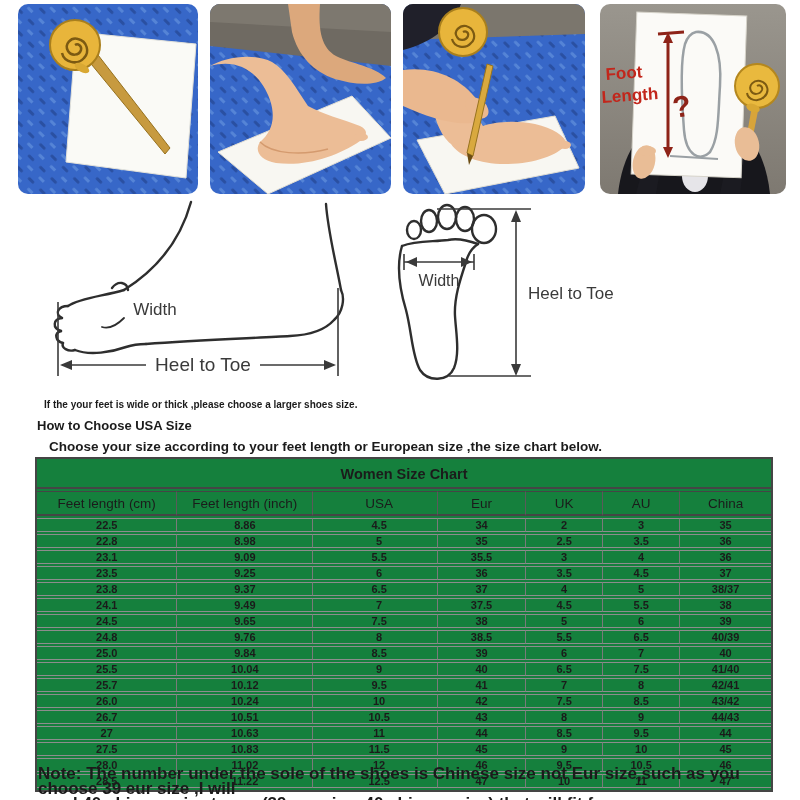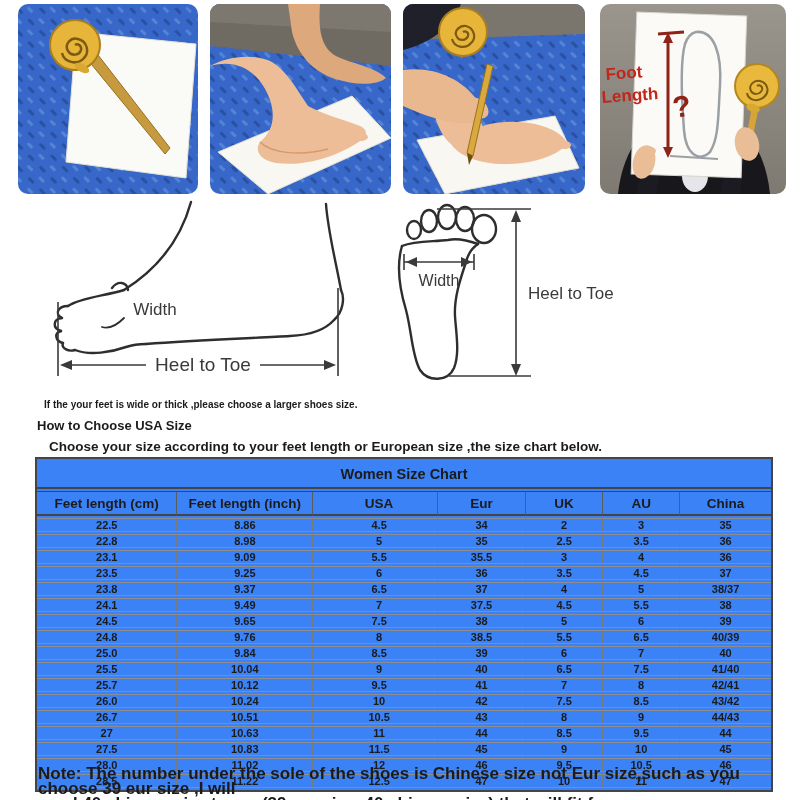--- a/index.html
+++ b/index.html
@@ -11,25 +11,25 @@
   #photo3{left:403px;width:182px;}
   #photo4{left:600px;width:186px;}
   .diagram{position:absolute;}
   #diag-side{left:28px;top:198px;width:345px;height:194px;}
   #diag-sole{left:373px;top:198px;width:305px;height:194px;}
   .txt{position:absolute;white-space:nowrap;}
   #line-wide{left:44px;top:399px;font-size:10px;font-weight:600;}
   #heading{left:37px;top:418px;font-size:13px;font-weight:700;}
   #line-choose{left:37px;top:439px;font-size:13.5px;font-weight:600;margin-left:12px;}
   .chart-wrap{position:absolute;left:35px;top:457px;width:734px;
-              border:2px solid #454545;background:#3b82f6;}
+              border:2px solid #454545;background:#15803d;}
   table{width:100%;border-collapse:separate;border-spacing:0 2px;}
   th,td{padding:0;text-align:center;font-weight:600;}
   th.title-cell{font-size:14.5px;font-weight:700;height:26px;border-bottom:2px solid #454545;}
-  tr.cols th{font-size:13.5px;font-weight:700;height:22px;
+  tr.cols th{font-size:13.5px;font-weight:400;height:22px;
              border-bottom:2px solid #454545;border-top:1px solid #454545;}
   tr.cols th + th{border-left:1px solid #5a5a5a;}
   tbody td{font-size:11px;line-height:11px;height:12px;
            border-top:1px solid #8d8d8d;border-bottom:1px solid #8d8d8d;}
   tbody td + td{border-left:1px solid #7a7a7a;}
   tr.cols th:nth-child(1),tbody td:nth-child(1){width:19%;}
   tr.cols th:nth-child(2),tbody td:nth-child(2){width:18.5%;}
   tr.cols th:nth-child(3),tbody td:nth-child(3){width:17%;padding-left:8px;}
   tr.cols th:nth-child(4),tbody td:nth-child(4){width:12%;}
   tr.cols th:nth-child(5),tbody td:nth-child(5){width:10.5%;}

